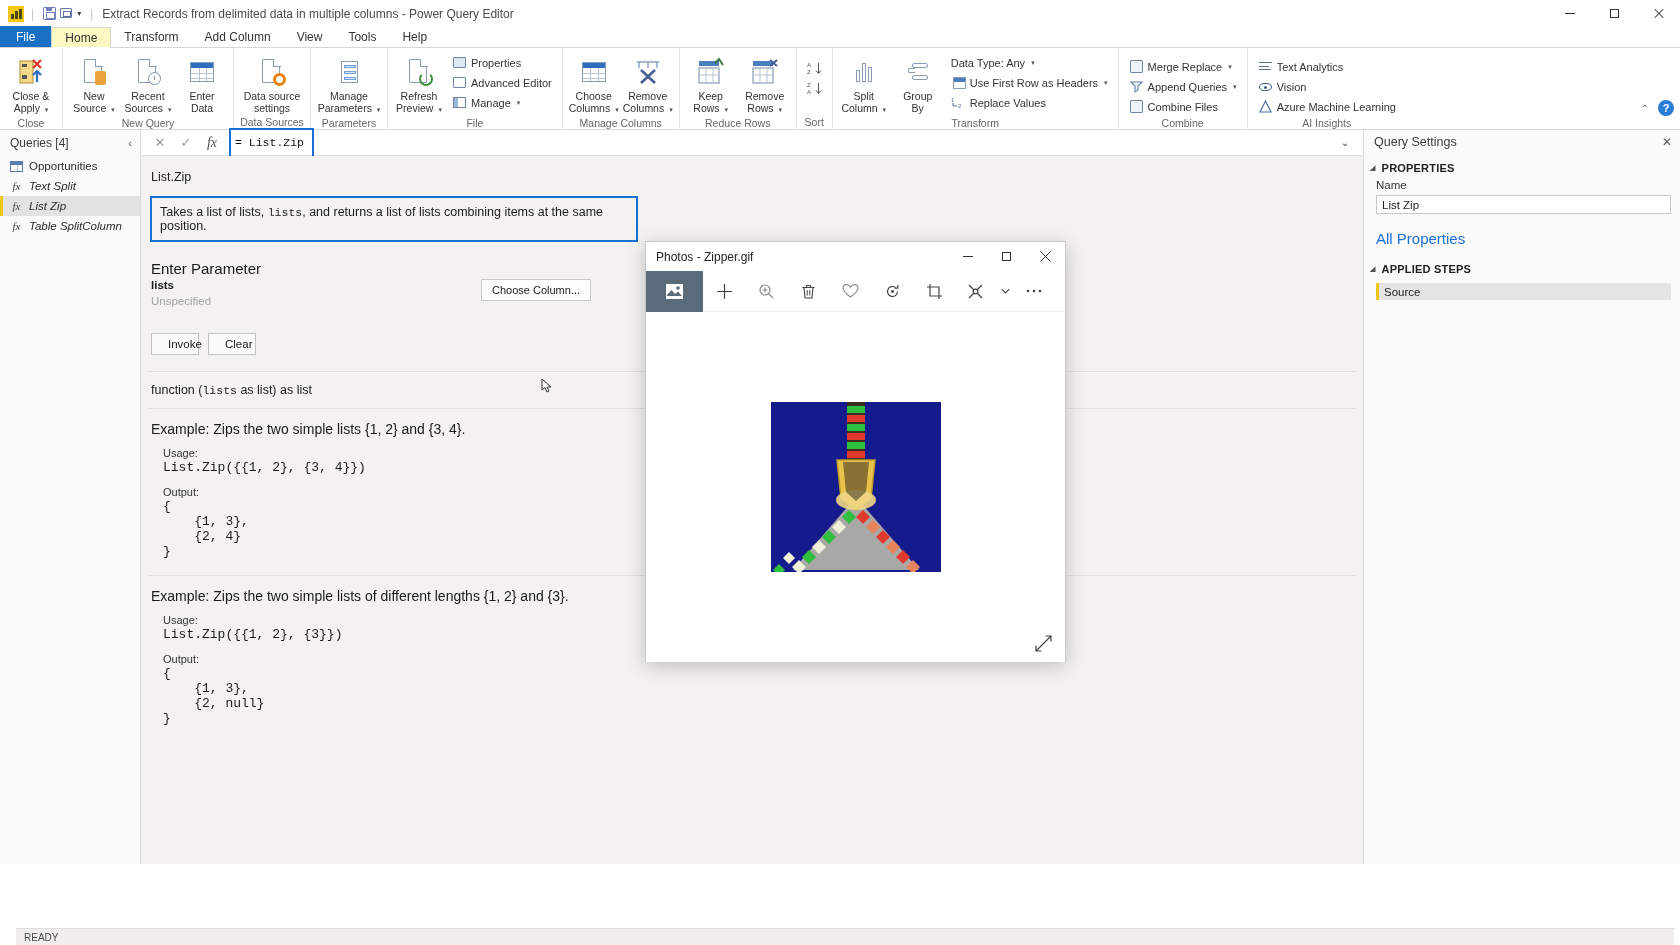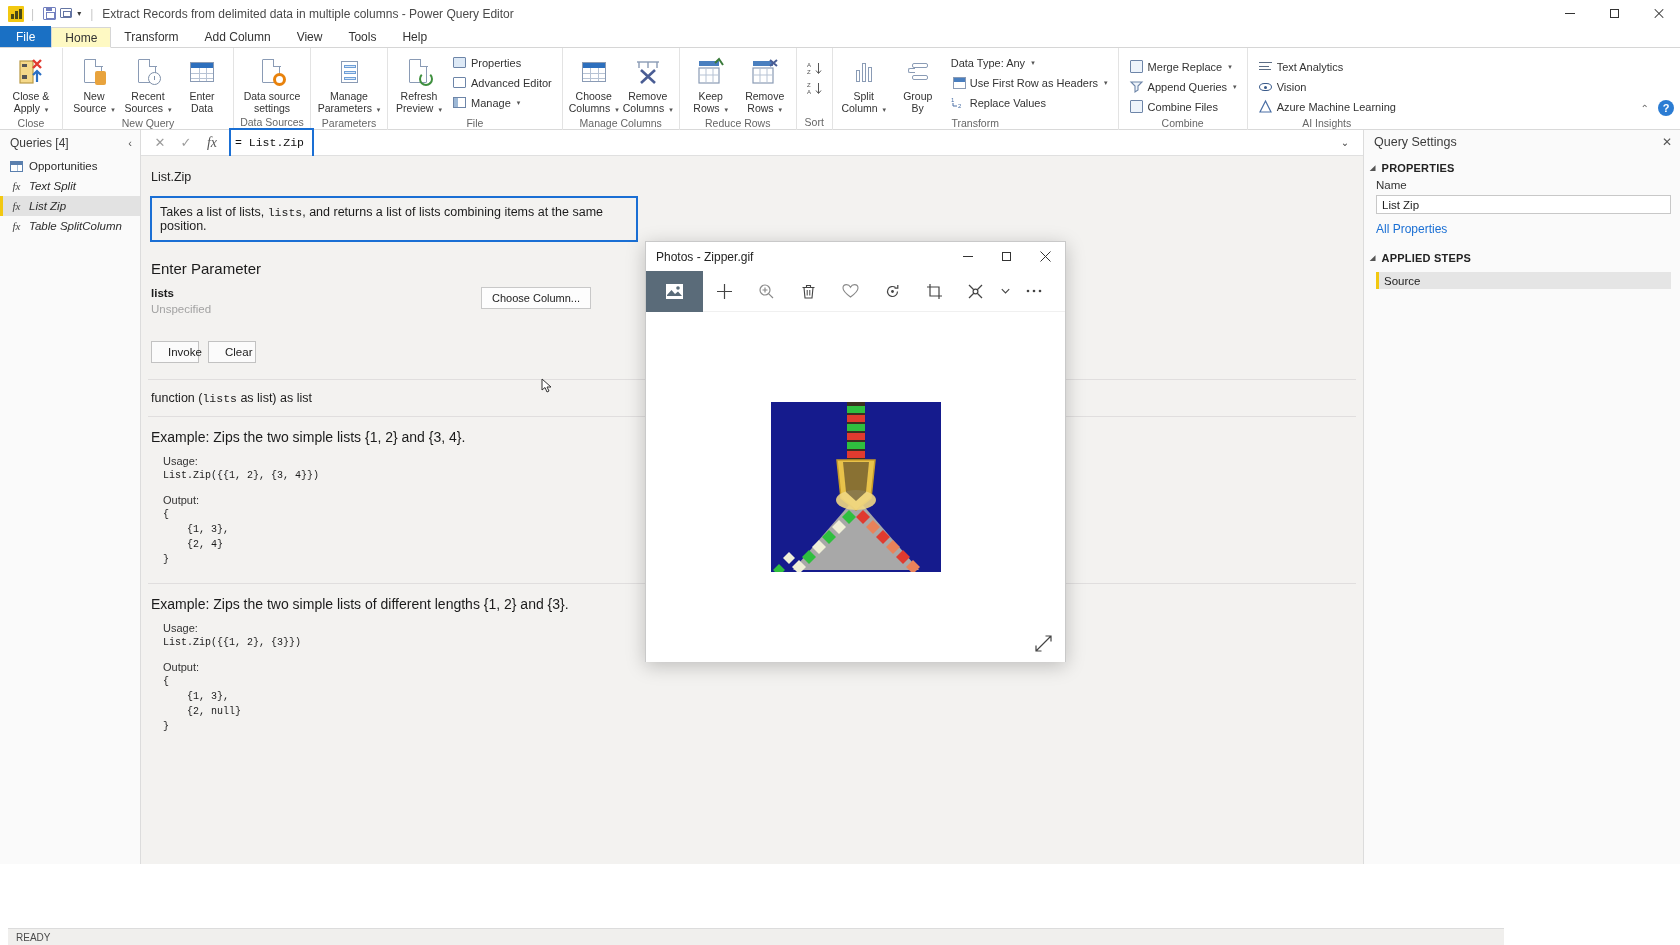--- a/index.html
+++ b/index.html
@@ -176,51 +176,51 @@
   .fn-name { padding: 14px 0 12px 10px; font-size: 12.5px; color: #222; background: #f3f2f0; }
   .fn-desc-wrap { padding: 0 2px; }
   .fn-desc {
     border: 2.5px solid #1a6fd4; background: #f3f2f0; margin: 0 auto 0 7px;
     width: 488px; padding: 7px 8px; font-size: 12.5px; color: #1b1b1b;
   }
   .mono { font-family: "Liberation Mono", monospace; font-size: 11.5px; }
   .cursor-ptr { position: absolute; left: 400px; top: 222px; width: 13px; height: 16px; pointer-events: none; }
 
   .param-sec { padding: 18px 0 0 10px; }
-  .param-title { font-size: 15px; color: #1b1b1b; margin-bottom: 10px; }
+  .param-title { font-size: 15px; color: #1b1b1b; margin-bottom: 2px; }
   .param-row { display: flex; align-items: flex-start; }
   .param-left { width: 330px; }
   .param-lbl { font-size: 11.5px; color: #1b1b1b; font-weight: bold; margin-bottom: 4px; }
   .param-val { font-size: 11.5px; color: #a3a3a3; }
   .choose-col { border: 1px solid #c8c8c8; background: #fdfdfd; font-size: 11px; color: #222;
                 padding: 4px 10px; cursor: pointer; }
   .btnrow { margin-top: 26px; display: flex; gap: 9px; }
   .pbtn { border: 1px solid #c2c2c2; background: #fbfbfb; font-size: 11.5px; color: #222; padding: 4px 16px; width: 48px; text-align: center; cursor: pointer; }
   .hsep { height: 1px; background: #e0dede; margin: 16px 7px 0 7px; }
   .fn-sig { padding: 11px 0 11px 10px; font-size: 12.5px; color: #1b1b1b; }
   .ex-block { padding: 12px 0 4px 10px; }
   .ex-title { font-size: 14px; color: #1b1b1b; margin-bottom: 10px; }
   .ex-sub { font-size: 11px; color: #333; padding-left: 12px; margin-bottom: 1px; }
-  .ex-code { font-family: "Liberation Mono", monospace; font-size: 10px; color: #1b1b1b; padding-left: 12px; white-space: pre; line-height: 15px; }
+  .ex-code { font-family: "Liberation Mono", monospace; font-size: 13px; color: #1b1b1b; padding-left: 12px; white-space: pre; line-height: 15px; }
   .ex-gap { height: 11px; }
 
   
   .qsettings { position: absolute; top: 130px; left: 1363px; width: 317px; height: 734px; background: #fafafa; border-left: 1px solid #dcdcdc; }
   .qs-head { height: 24px; display: flex; align-items: center; justify-content: space-between; padding: 0 8px 0 10px; font-size: 12.5px; color: #3b3b3b; }
   .qs-close { font-size: 12px; color: #555; cursor: pointer; }
   .qs-sec { display: flex; align-items: center; gap: 6px; padding: 8px 0 5px 6px; font-size: 11px; font-weight: bold; color: #222; letter-spacing: .2px; }
   .qs-tri { font-size: 7px; color: #555; cursor: pointer; }
   .qs-lbl { font-size: 11.5px; color: #333; padding-left: 12px; margin-bottom: 4px; }
   .qs-input { margin: 0 9px 0 12px; height: 19px; border: 1px solid #c8c8c8; background: #fff; font-size: 11.5px; color: #222; padding: 0 5px; display: flex; align-items: center; }
-  .qs-link { padding-left: 12px; margin-top: 8px; font-size: 12px; color: #1a6fd4; cursor: pointer; }
+  .qs-link { padding-left: 12px; margin-top: 16px; font-size: 15px; color: #1a6fd4; cursor: pointer; }
   .step { margin: 3px 9px 0 12px; height: 17px; background: #e5e5e5; display: flex; align-items: center; padding-left: 8px; font-size: 11.5px; color: #222; position: relative; cursor: pointer; }
   .step::before { content: ""; position: absolute; left: 0; top: 0; bottom: 0; width: 3px; background: #f2c811; }
 
   
-  .statusbar { position: absolute; left: 8px; bottom: 0; width: 1496px; height: 17px; background: #f0efed; border-top: 1px solid #dcdcdc; display: flex; align-items: center; text-align: right; }
+  .statusbar { position: absolute; left: 16px; bottom: 0; width: 1658px; height: 17px; background: #f0efed; border-top: 1px solid #dcdcdc; display: flex; align-items: center; text-align: right; }
   .status-txt { font-size: 10px; color: #4a4a4a; padding-left: 8px; }
 
   
   .photos {
     position: absolute; left: 645px; top: 241px; width: 421px; height: 421px;
     background: #fff; border: 1px solid #c9c9c9; box-shadow: 0 4px 18px rgba(0,0,0,.22);
   }
   .ph-title { height: 29px; display: flex; align-items: center; justify-content: space-between; background: #fff; }
   .ph-title .t { font-size: 12px; color: #222; padding-left: 10px; }
   .ph-wb { display: flex; }

